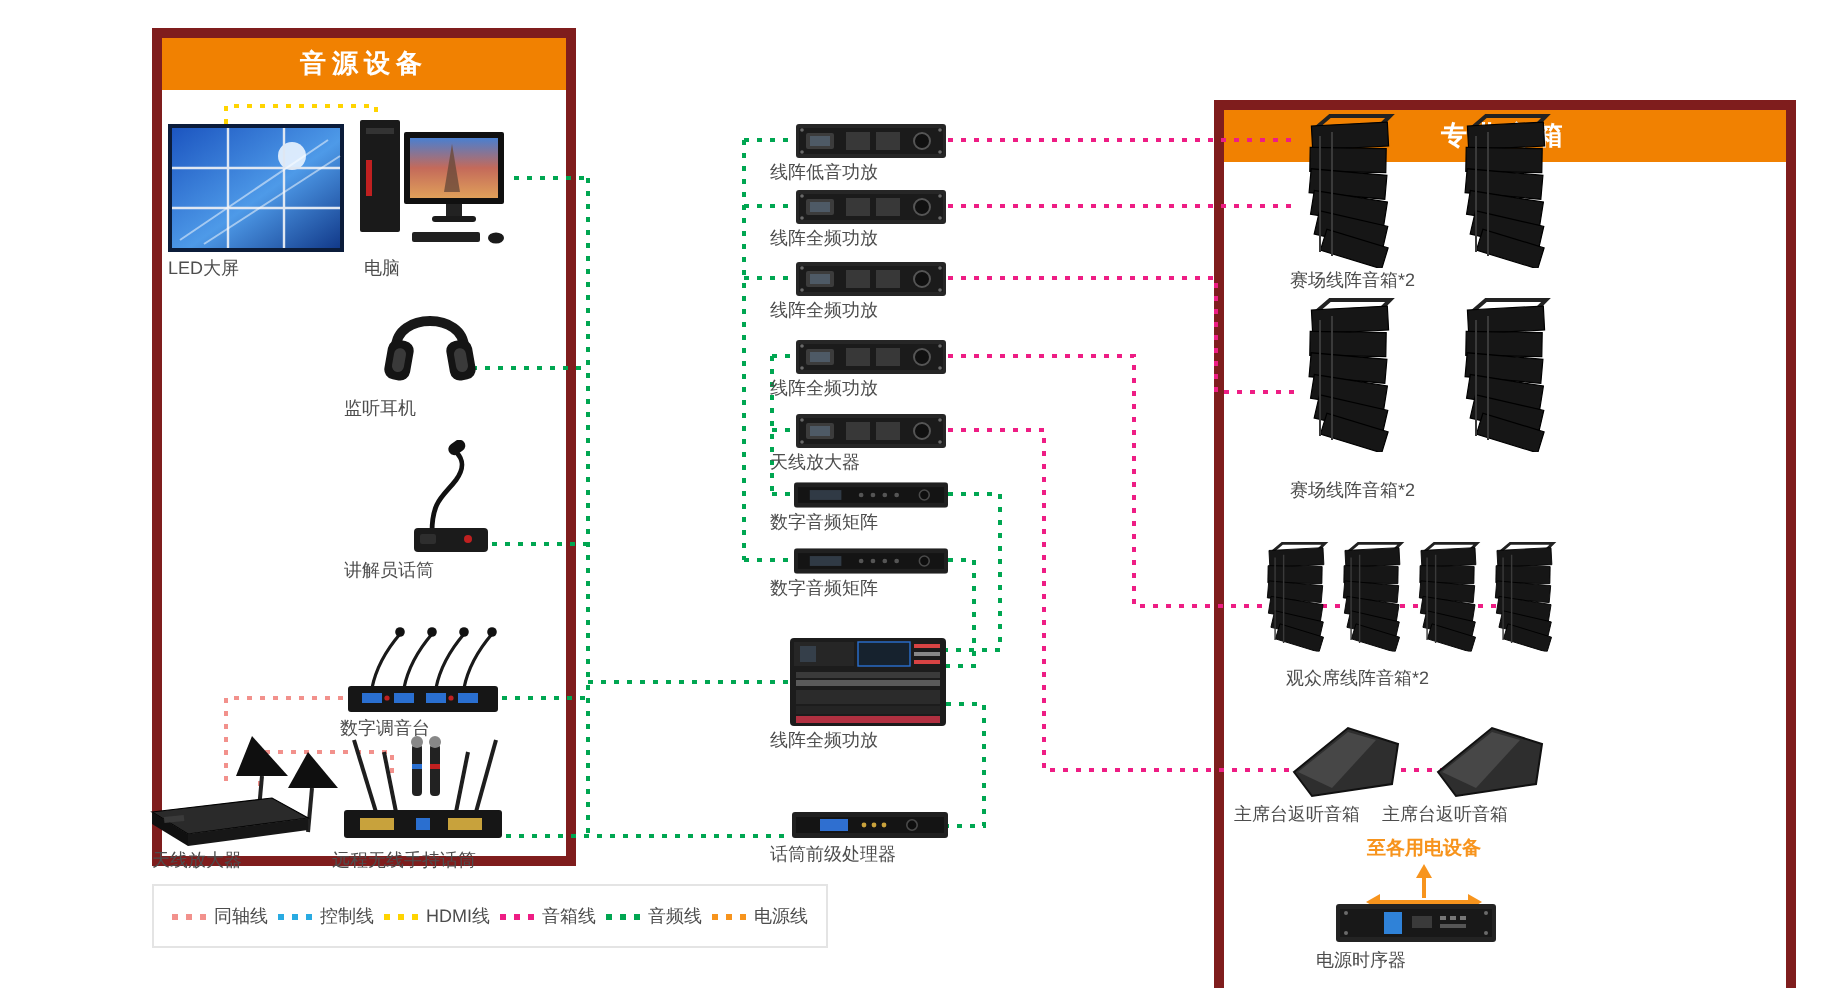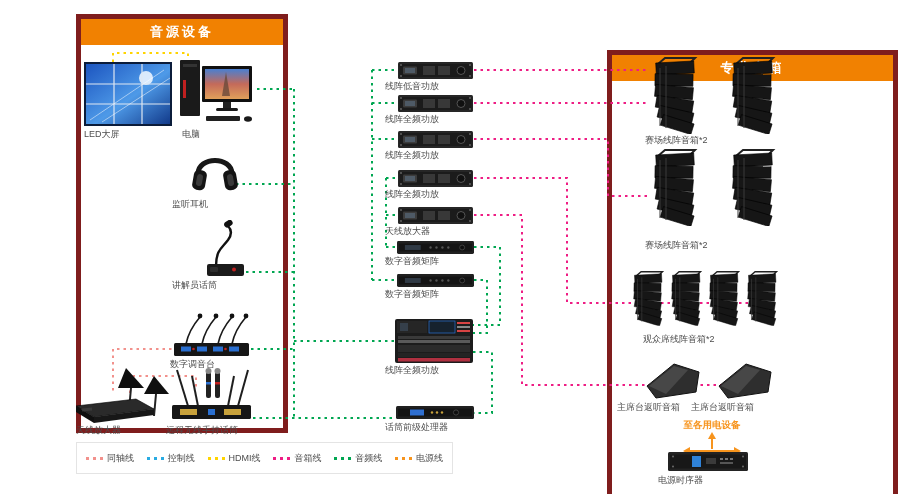--- a/index.html
+++ b/index.html
@@ -6,21 +6,21 @@
   body{width:920px;height:494px;background:#ffffff;position:relative;overflow:hidden;
        font-family:"Liberation Sans","DejaVu Sans",sans-serif;}
   .canvas{position:absolute;left:0;top:0;width:920px;height:494px;}
   .panel{position:absolute;background:#fff;border:5px solid #7f1d1d;z-index:0;box-sizing:border-box;}
   .panel-header{height:26px;color:#fff;font-weight:bold;font-size:13px;letter-spacing:3px;
     display:flex;align-items:center;justify-content:center;}
   .wires{position:absolute;left:0;top:0;z-index:1;pointer-events:none;}
   .dev{position:absolute;z-index:2;line-height:0;}
   .lbl{position:absolute;z-index:3;text-align:left;font-size:9px;color:#4d4d4d;line-height:11px;}
   .note{position:absolute;z-index:3;text-align:center;font-size:9.5px;font-weight:bold;line-height:11px;}
-  .legend{position:absolute;left:76px;top:442px;width:377px;height:32px;border:1px solid #e4e4e4;
+  .legend{position:absolute;left:76px;top:442px;width:338px;height:32px;border:1px solid #e4e4e4;
     background:#fff;z-index:3;display:flex;align-items:center;justify-content:space-between;
     padding:0 9px;box-sizing:border-box;}
   .legend-item{display:flex;align-items:center;gap:2px;}
   .swatch{display:inline-block;width:19px;height:3px;}
   .legend-label{font-size:9px;color:#4d4d4d;white-space:nowrap;}
 </style>
 </head>
 <body>
 
 <div class="canvas">

